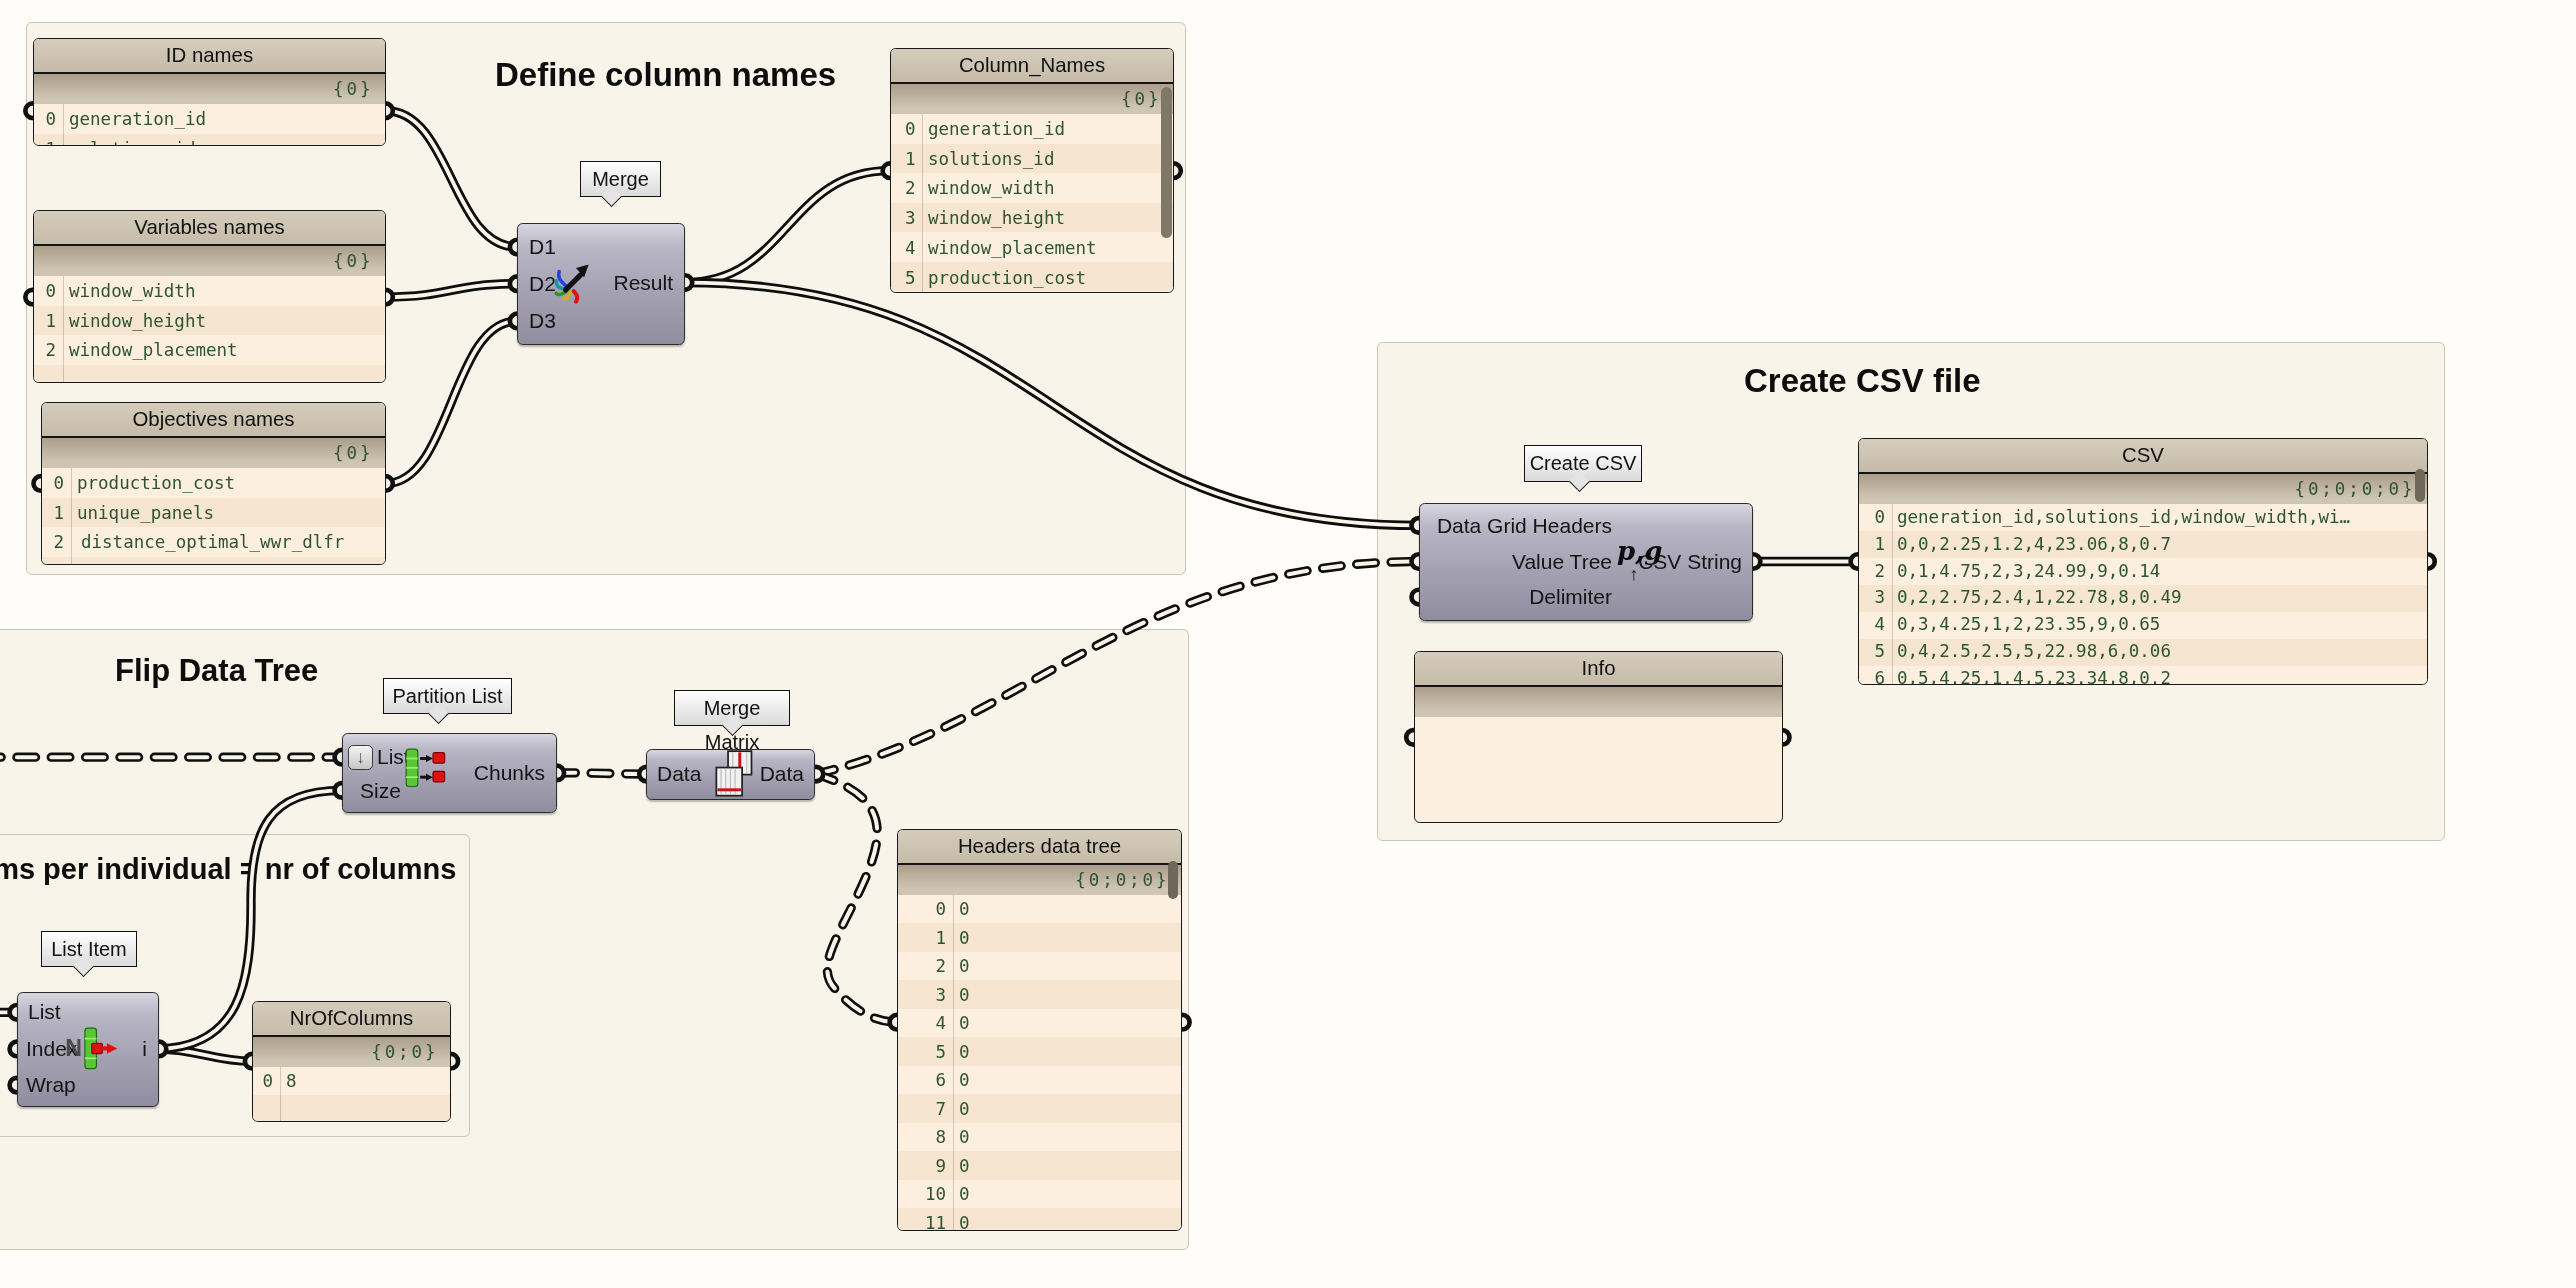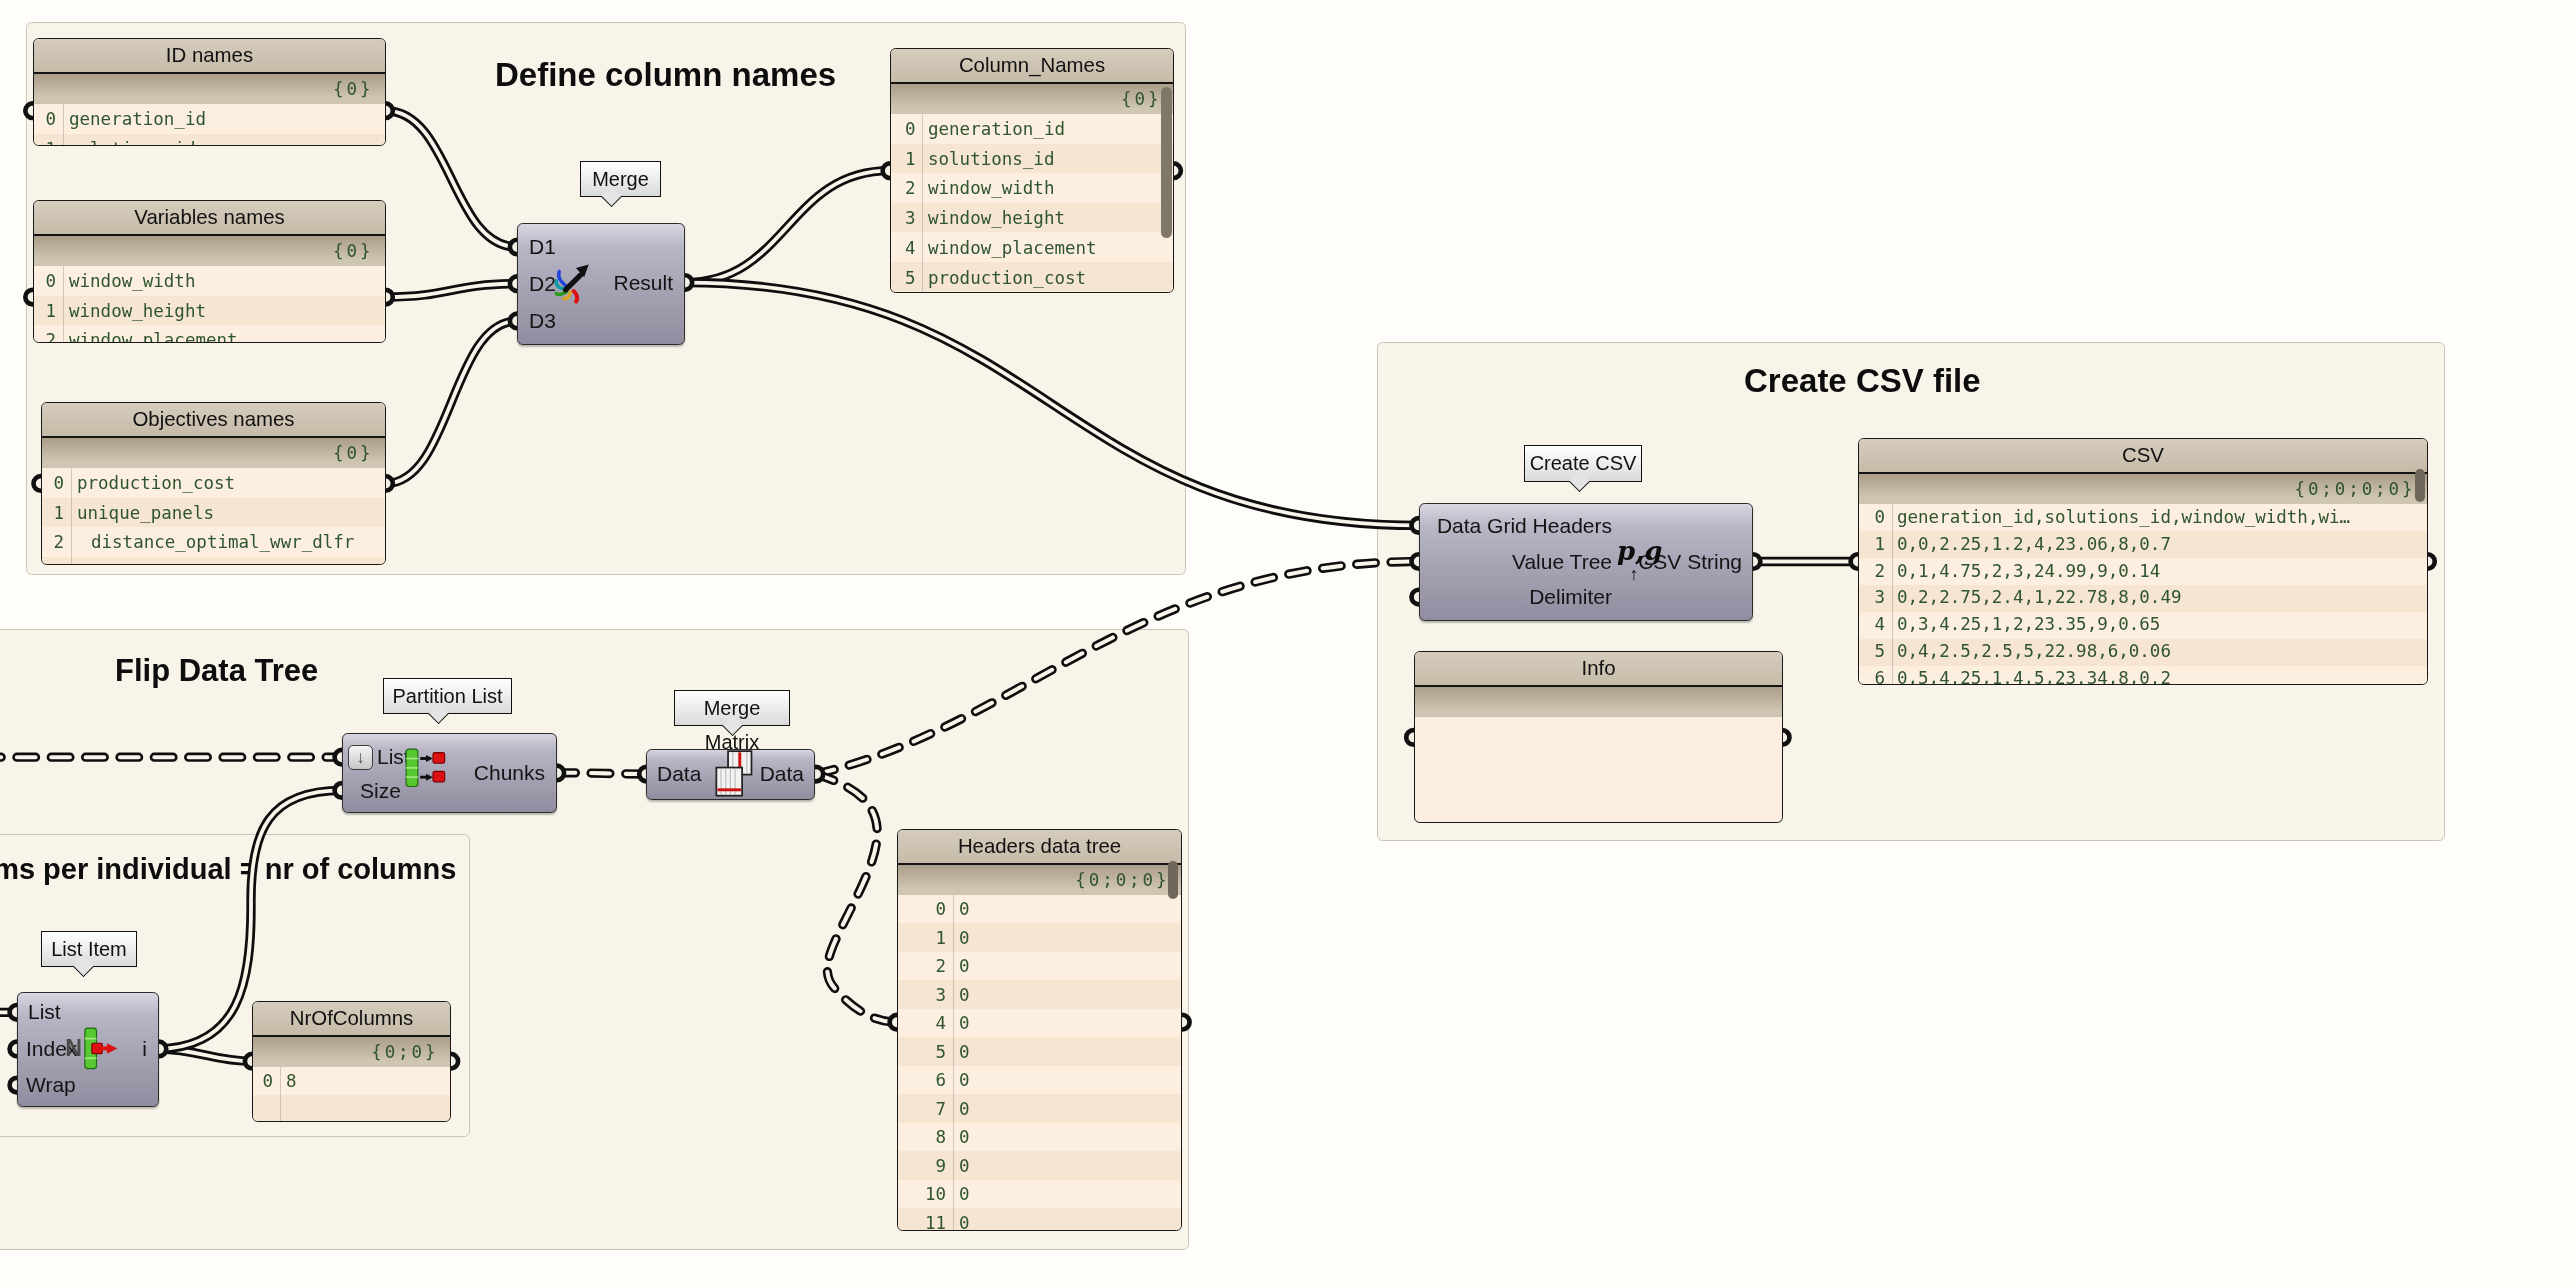--- a/index.html
+++ b/index.html
@@ -119,21 +119,21 @@
         <div class="p-row" style="top: 0px; height: 30px; line-height: 30px;">
           <span class="p-idx" style="left: 0px; width: 22px;">0</span>
           <span class="p-val" style="left: 35px;">generation_id</span>
         </div>
         <div class="p-row" style="top: 30px; height: 30px; line-height: 30px;">
           <span class="p-idx" style="left: 0px; width: 22px;">1</span>
           <span class="p-val" style="left: 35px;">solutions_id</span>
         </div>
       </div>
     </div>
-    <div class="node panel" style="left: 33px; top: 200px; width: 353px; height: 143px;">
+    <div class="node panel" style="left: 33px; top: 210px; width: 353px; height: 173px;">
       <div class="p-title">Variables names</div>
       <div class="p-sub">
         <span class="p-tree">{0}</span>
       </div>
       <div class="p-body" style="background: repeating-linear-gradient(rgb(252, 239, 223) 0px, rgb(252, 239, 223) 30px, rgb(245, 229, 209) 30px, rgb(245, 229, 209) 59px);">
         <div class="p-sep" style="left: 29px;"></div>
         <div class="p-row" style="top: 0px; height: 30px; line-height: 30px;">
           <span class="p-idx" style="left: 0px; width: 22px;">0</span>
           <span class="p-val" style="left: 35px;">window_width</span>
         </div>
@@ -157,21 +157,21 @@
         <div class="p-row" style="top: 0px; height: 30px; line-height: 30px;">
           <span class="p-idx" style="left: 0px; width: 22px;">0</span>
           <span class="p-val" style="left: 35px;">production_cost</span>
         </div>
         <div class="p-row" style="top: 30px; height: 30px; line-height: 30px;">
           <span class="p-idx" style="left: 0px; width: 22px;">1</span>
           <span class="p-val" style="left: 35px;">unique_panels</span>
         </div>
         <div class="p-row" style="top: 59px; height: 30px; line-height: 30px;">
           <span class="p-idx" style="left: 0px; width: 22px;">2</span>
-          <span class="p-val" style="left: 49px;">distance_optimal_wwr_dlfr</span>
+          <span class="p-val" style="left: 39px;">distance_optimal_wwr_dlfr</span>
         </div>
       </div>
     </div>
     <div class="node panel" style="left: 890px; top: 48px; width: 284px; height: 245px;">
       <div class="p-title">Column_Names</div>
       <div class="p-sub">
         <span class="p-tree">{0}</span>
       </div>
       <div class="p-body" style="background: repeating-linear-gradient(rgb(252, 239, 223) 0px, rgb(252, 239, 223) 30px, rgb(245, 229, 209) 30px, rgb(245, 229, 209) 59px);">
         <div class="p-sep" style="left: 31px;"></div>

